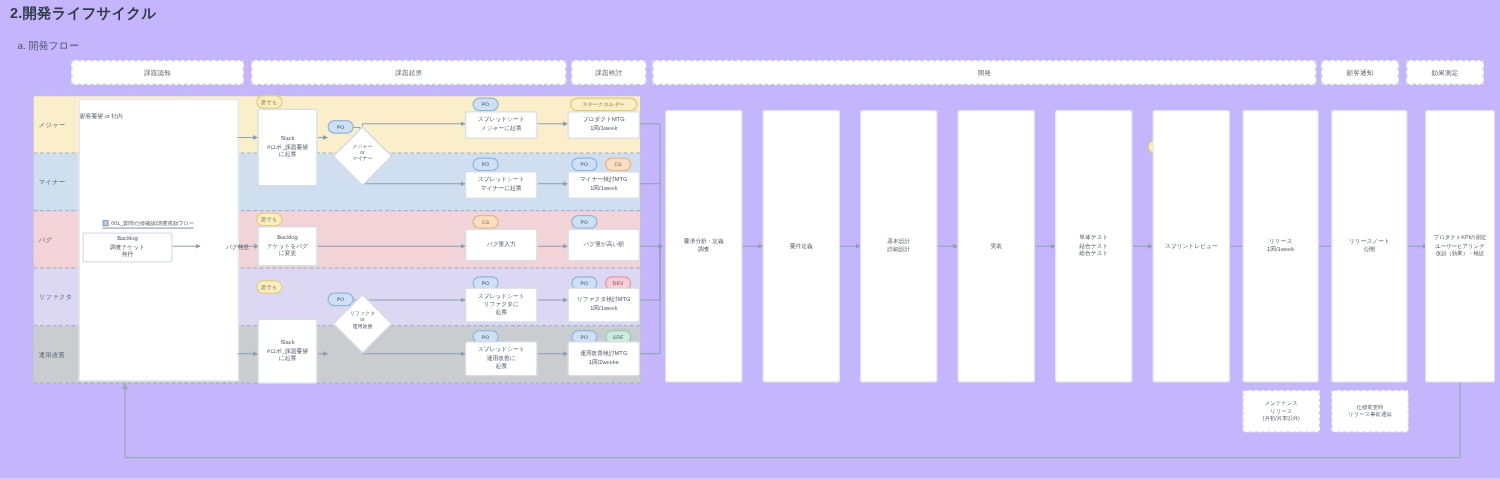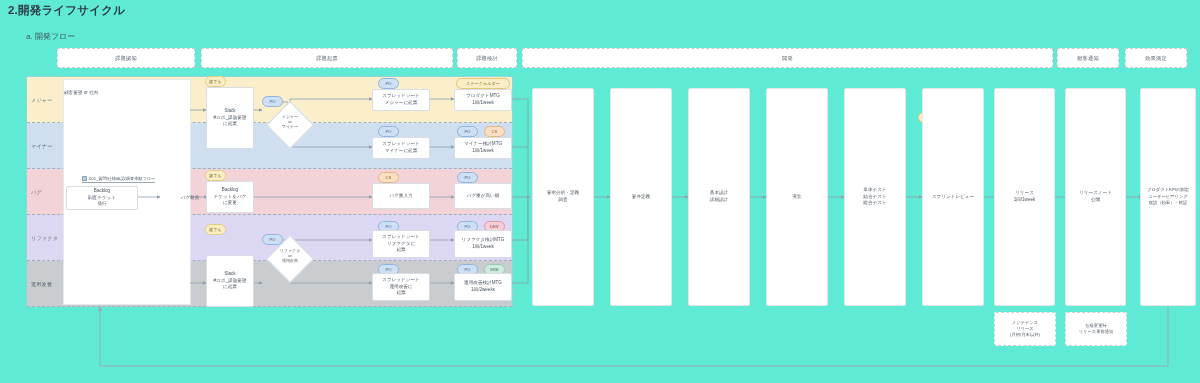--- a/index.html
+++ b/index.html
@@ -6,32 +6,32 @@
   * { box-sizing: border-box; }
   html, body {
     margin: 0; padding: 0;
     background: #eef2f5;
     font-family: "Liberation Sans", "DejaVu Sans", sans-serif;
     color: #3d4a56;
   }
   #page {
     position: relative;
     width: 1200px; height: 383px;
-    background: #5eead4;
+    background: #c4b5fd;
     overflow: hidden;
   }
 
   
   #doc-title {
     position: absolute; left: 8px; top: 3px;
     font-size: 11.5px; font-weight: bold; color: #2f3b47;
     letter-spacing: .2px;
   }
   #section-title {
-    position: absolute; left: 26px; top: 31px;
+    position: absolute; left: 14px; top: 31px;
     font-size: 8px; color: #4a5560;
   }
 
   
   .phase {
     position: absolute; top: 48px; height: 20px;
     background: #ffffff;
     border: 1px dashed #c3cdd6;
     display: flex; align-items: center; justify-content: center;
     font-size: 5.2px; color: #55616d;

